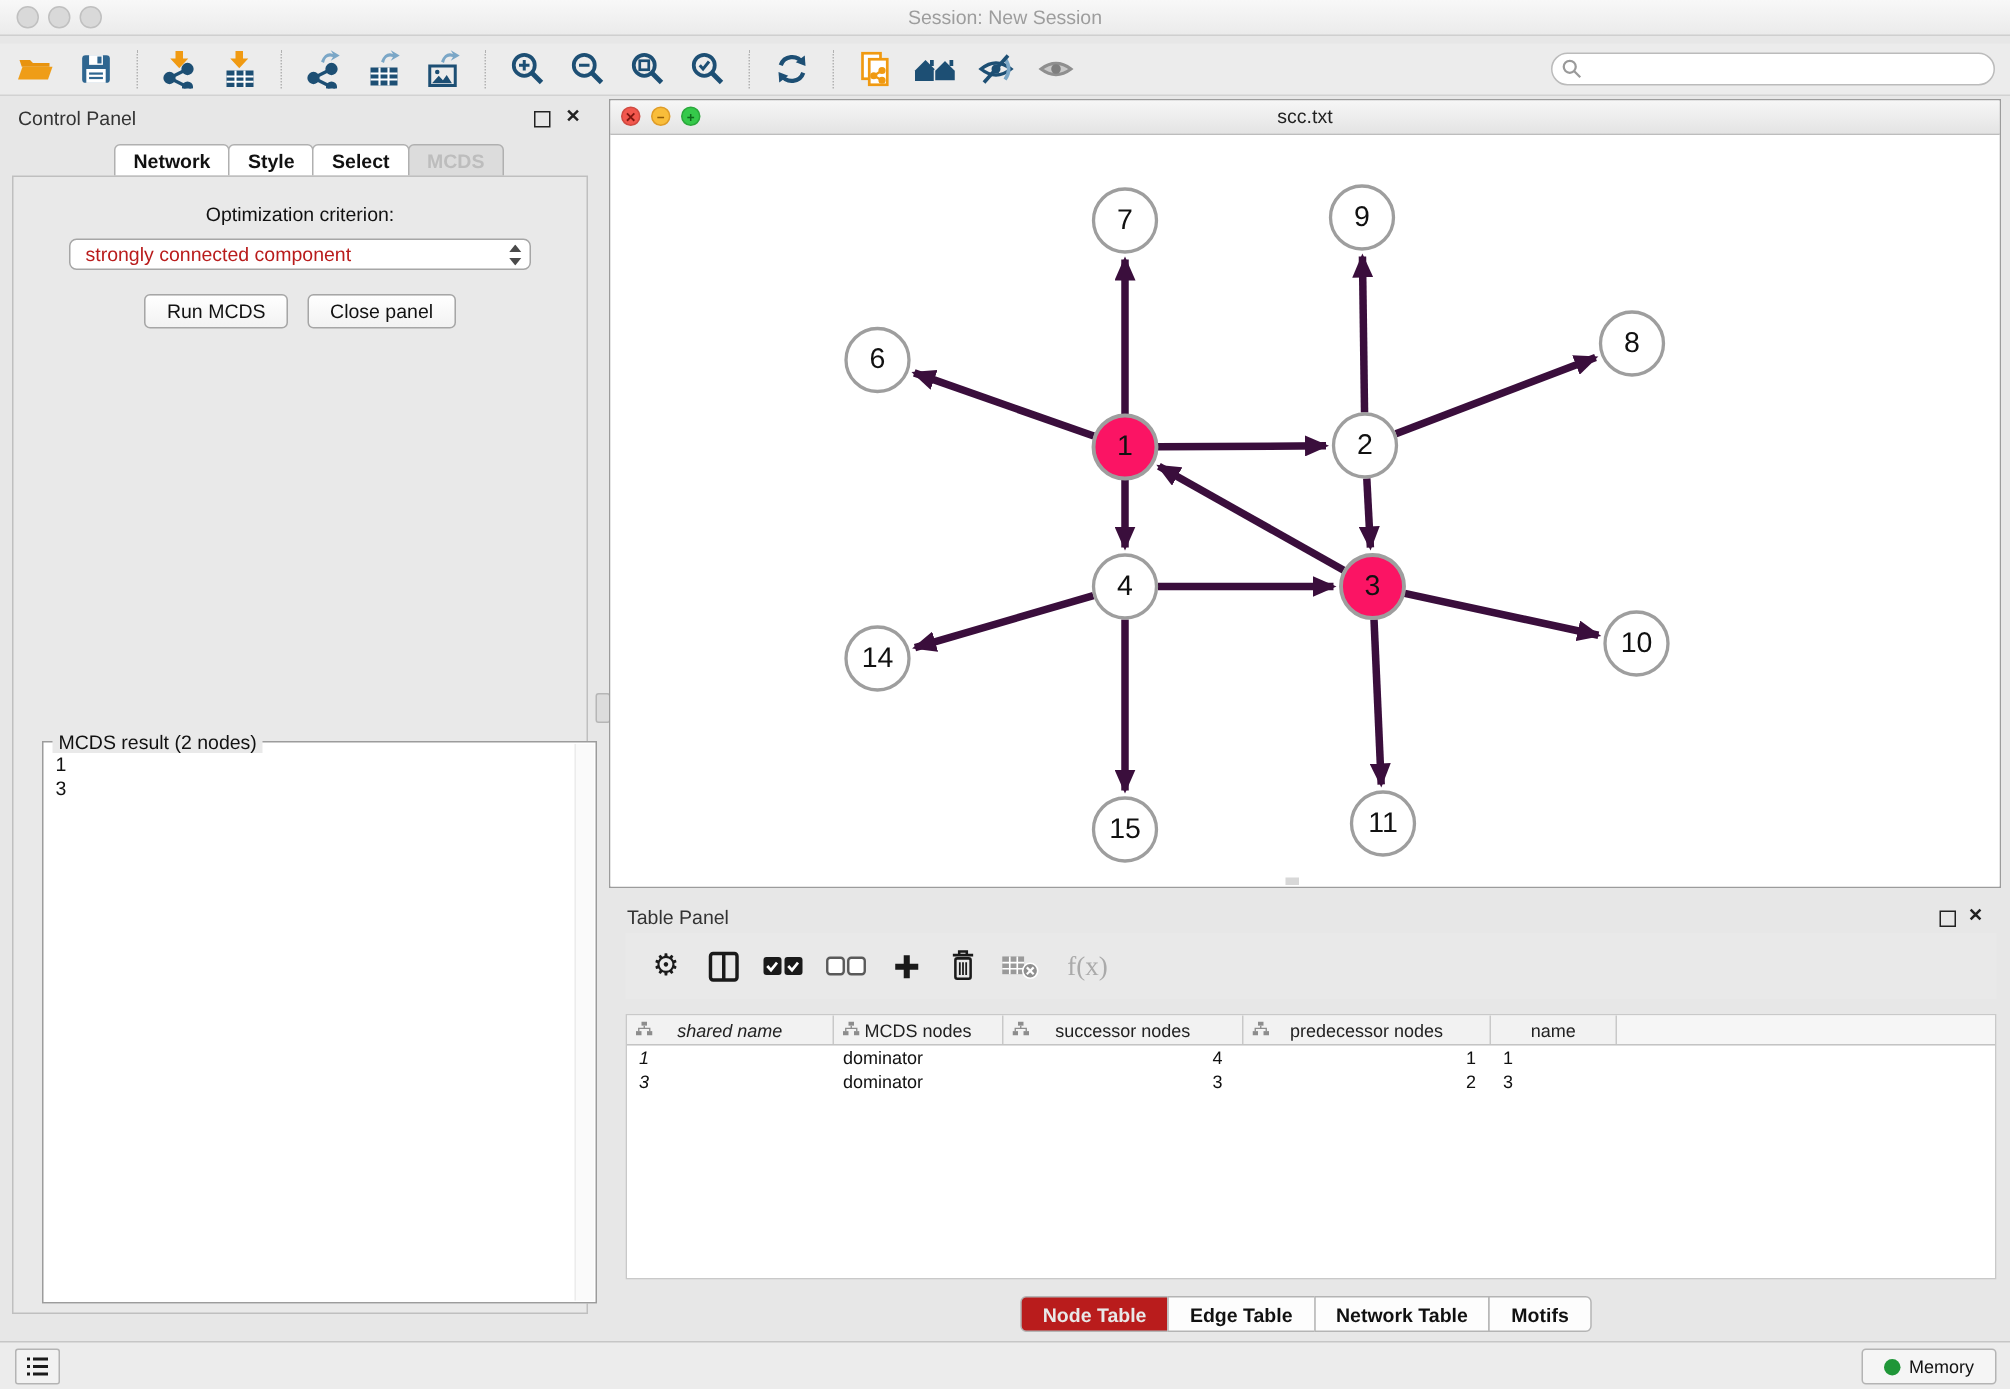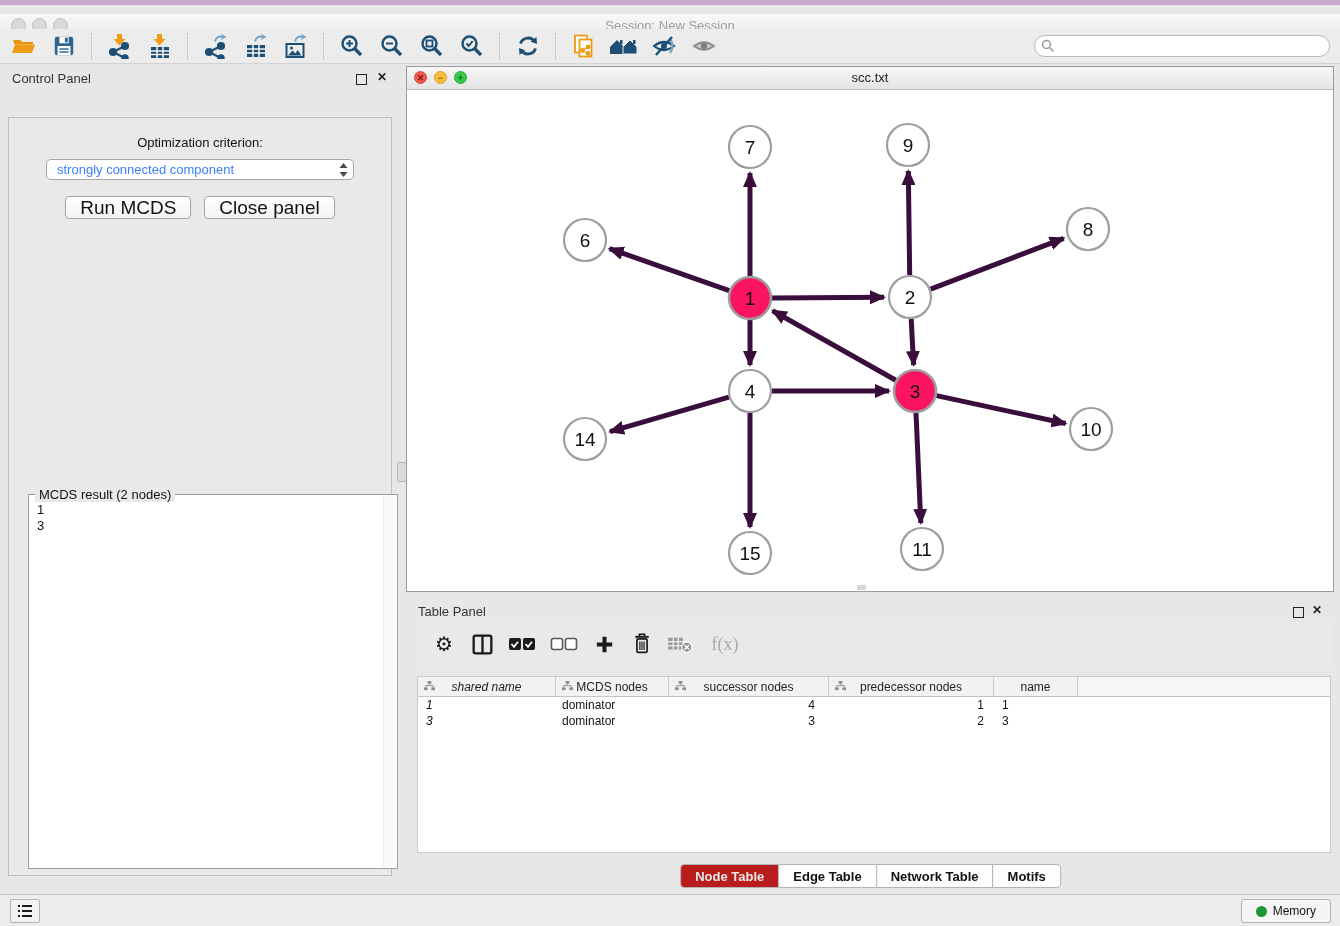--- a/index.html
+++ b/index.html
@@ -1,21 +1,21 @@
 <!DOCTYPE html>
 <html><head>
 <meta charset="utf-8">
 <style>
   html,body{margin:0;padding:0;background:#d0d0d0;}
   #app{position:relative;width:1340px;height:926px;background:#e7e7e7;
        font-family:"Liberation Sans",sans-serif;overflow:hidden;
        -webkit-font-smoothing:antialiased;}
   
   .accent{position:absolute;left:0;top:0;width:1340px;height:5px;background:#c9a9cf;}
-  .titlebar{position:absolute;left:0;top:14px;width:1340px;height:23px;
+  .titlebar{position:absolute;left:0;top:0;width:1340px;height:23px;
             background:linear-gradient(#f8f8f8,#ebebeb);border-bottom:1px solid #cfcfcf;}
   .tl-gray{position:absolute;top:4px;width:13px;height:13px;border-radius:50%;
            background:#d9d9d9;border:1px solid #c0c0c0;}
   .titlebar .title{position:absolute;width:100%;text-align:center;top:4px;
                    font-size:13px;color:#9d9d9d;}
   
   .toolbar{position:absolute;left:0;top:29px;width:1340px;height:34px;background:#ececec;
            border-bottom:1px solid #d2d2d2;display:flex;align-items:center;}
   .tbtn{width:32px;height:28px;display:flex;align-items:center;justify-content:center;flex:0 0 auto;margin:0 4px;}
   .tsep{width:1px;height:26px;border-left:1px dotted #b2b2b2;margin:0 7px;flex:0 0 auto;}
@@ -29,25 +29,25 @@
   .close-btn{position:absolute;top:7px;font-size:12px;font-weight:bold;color:#222;}
   .cp .float-btn{right:34px;} .cp .close-btn{right:14px;}
   .cp-tabs{position:absolute;left:76px;top:33px;display:flex;}
   .tab{height:17px;line-height:17px;padding:2px 12px 1px;font-size:13px;font-weight:bold;color:#111;
        background:#fff;border:1px solid #b0b0b0;border-radius:4px 4px 0 0;margin-right:-1px;}
   .tab.disabled-sel{background:#dcdcdc;color:#bdbdbd;}
   .cp-body{position:absolute;left:8px;top:54px;width:382px;height:757px;background:#e9e9e9;
            border:1px solid #bfbfbf;}
   .opt-label{text-align:center;margin-top:17px;font-size:13px;color:#111;}
   .combo{margin:9px auto 16px;width:296px;height:19px;background:#fff;border:1px solid #a6a6a6;
-         border-radius:5px;position:relative;line-height:19px;padding-left:10px;font-size:13px;color:#3b82f6;}
+         border-radius:5px;position:relative;line-height:19px;padding-left:10px;font-size:13px;color:#b91c1c;}
   .combo svg{position:absolute;right:5px;top:3px;}
   .btn-row{margin-top:12px;display:flex;justify-content:center;gap:13px;}
   .btn{height:17px;line-height:17px;padding:2px 14px;background:linear-gradient(#ffffff,#f2f2f2);
-       border:1px solid #a6a6a6;border-radius:4px;font-size:19px;color:#111;}
+       border:1px solid #a6a6a6;border-radius:4px;font-size:13px;color:#111;}
   .result-group{position:absolute;left:19px;top:376px;width:368px;height:373px;border:1px solid #9c9c9c;
                 background:#fff;}
   .result-legend{position:absolute;top:-8px;left:6px;background:#e9e9e9;padding:0 4px;font-size:13px;color:#111;}
   .result-text{padding:7px 8px;font-size:13px;color:#111;white-space:pre;line-height:16px;}
   .result-scroll{position:absolute;right:1px;top:1px;bottom:1px;width:12px;background:#fafafa;
                  border-left:1px solid #ececec;}
   .v-grip{position:absolute;left:397px;top:462px;width:8px;height:18px;background:#dcdcdc;
           border:1px solid #b6b6b6;border-radius:2px;}
   
   .nw{position:absolute;left:406px;top:66px;width:926px;height:524px;border:1px solid #9c9c9c;background:#fff;}
@@ -265,20 +265,26 @@
         <line x1="8.5" y1="8.5" x2="12.5" y2="12.5" stroke="#9a9a9a" stroke-width="1.5"></line>
       </svg>
       <input type="text" value="" style="">
     </span>
   </div>
 
   <div class="cp">
     <span class="cp-title">Control Panel</span>
     <span class="float-btn"></span>
     <span class="close-btn">✕</span>
+    <div class="cp-tabs">
+      <span class="tab">Network</span>
+      <span class="tab">Style</span>
+      <span class="tab">Select</span>
+      <span class="tab disabled-sel">MCDS</span>
+    </div>
     <div class="cp-body">
       <div class="opt-label">Optimization criterion:</div>
       <div class="combo">
         <span>strongly connected component</span>
         <svg width="9" height="14" viewBox="0 0 9 14">
           <path d="M4.5 0 L8.5 5 L0.5 5 Z" fill="#4a4a4a"></path>
           <path d="M4.5 14 L8.5 9 L0.5 9 Z" fill="#4a4a4a"></path>
         </svg>
       </div>
       <div class="btn-row">

